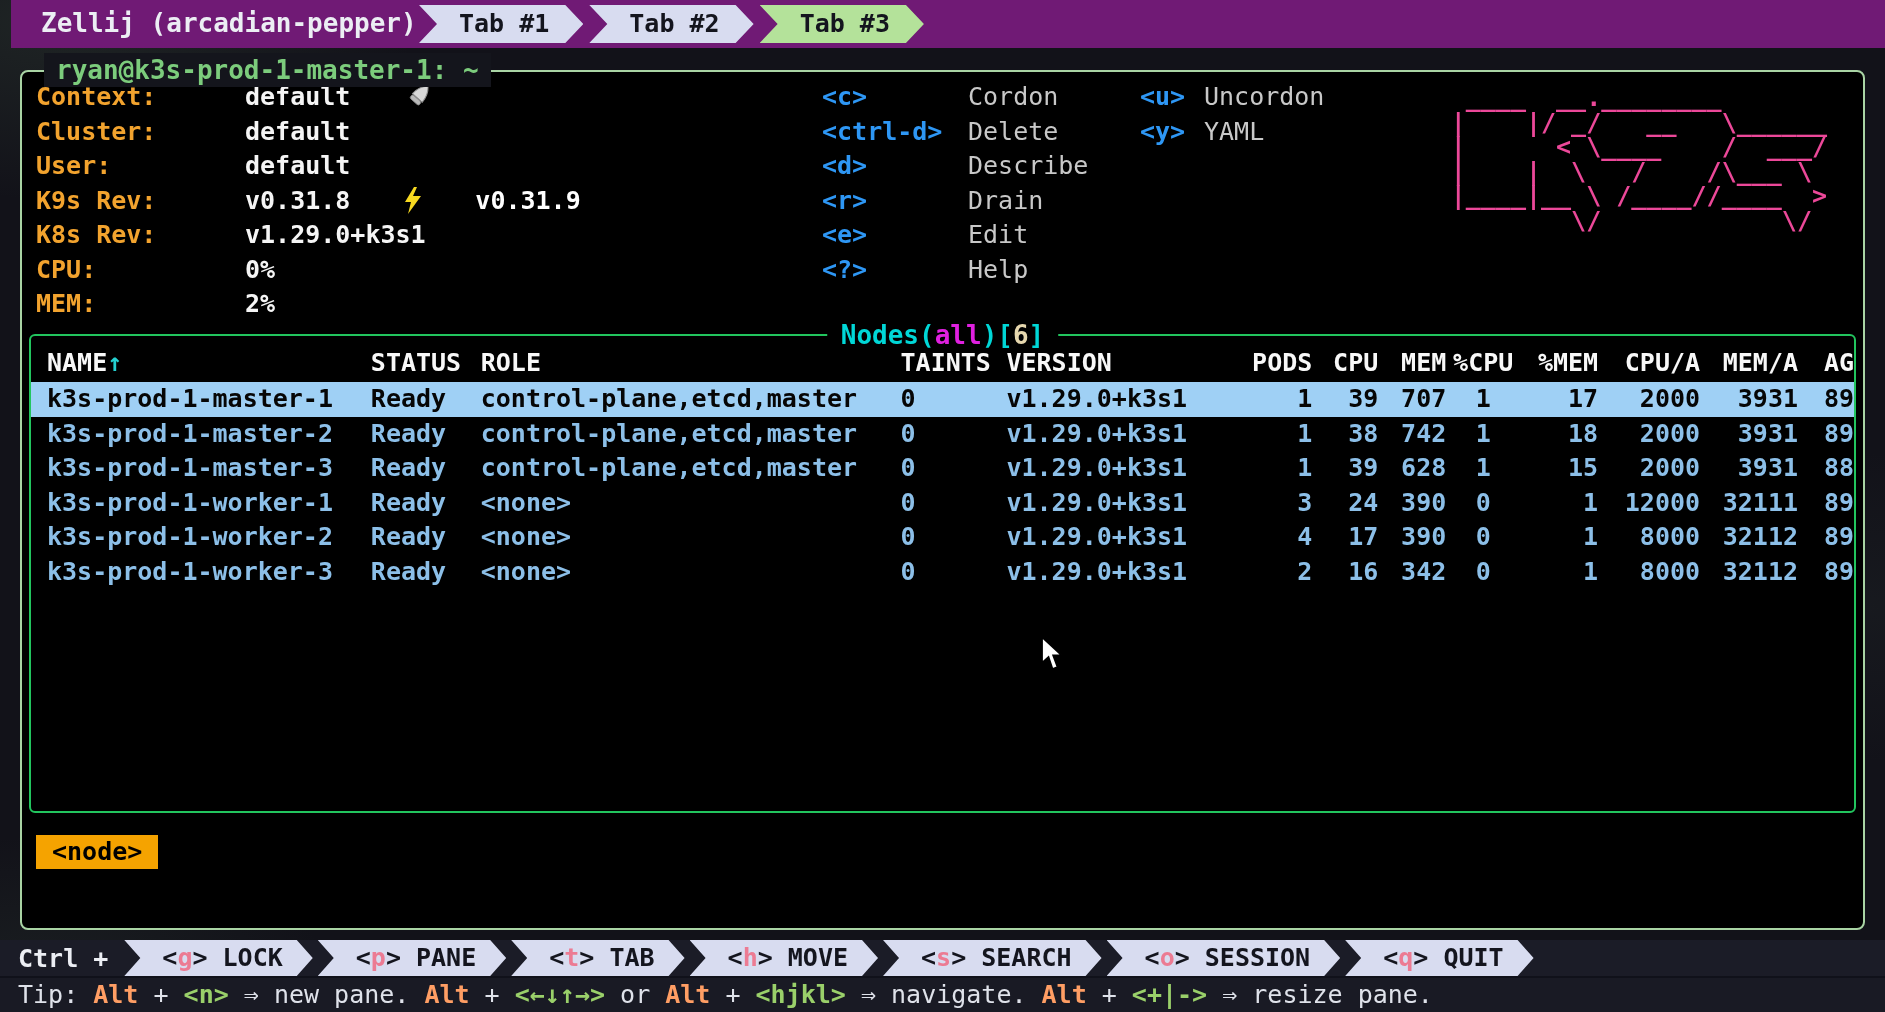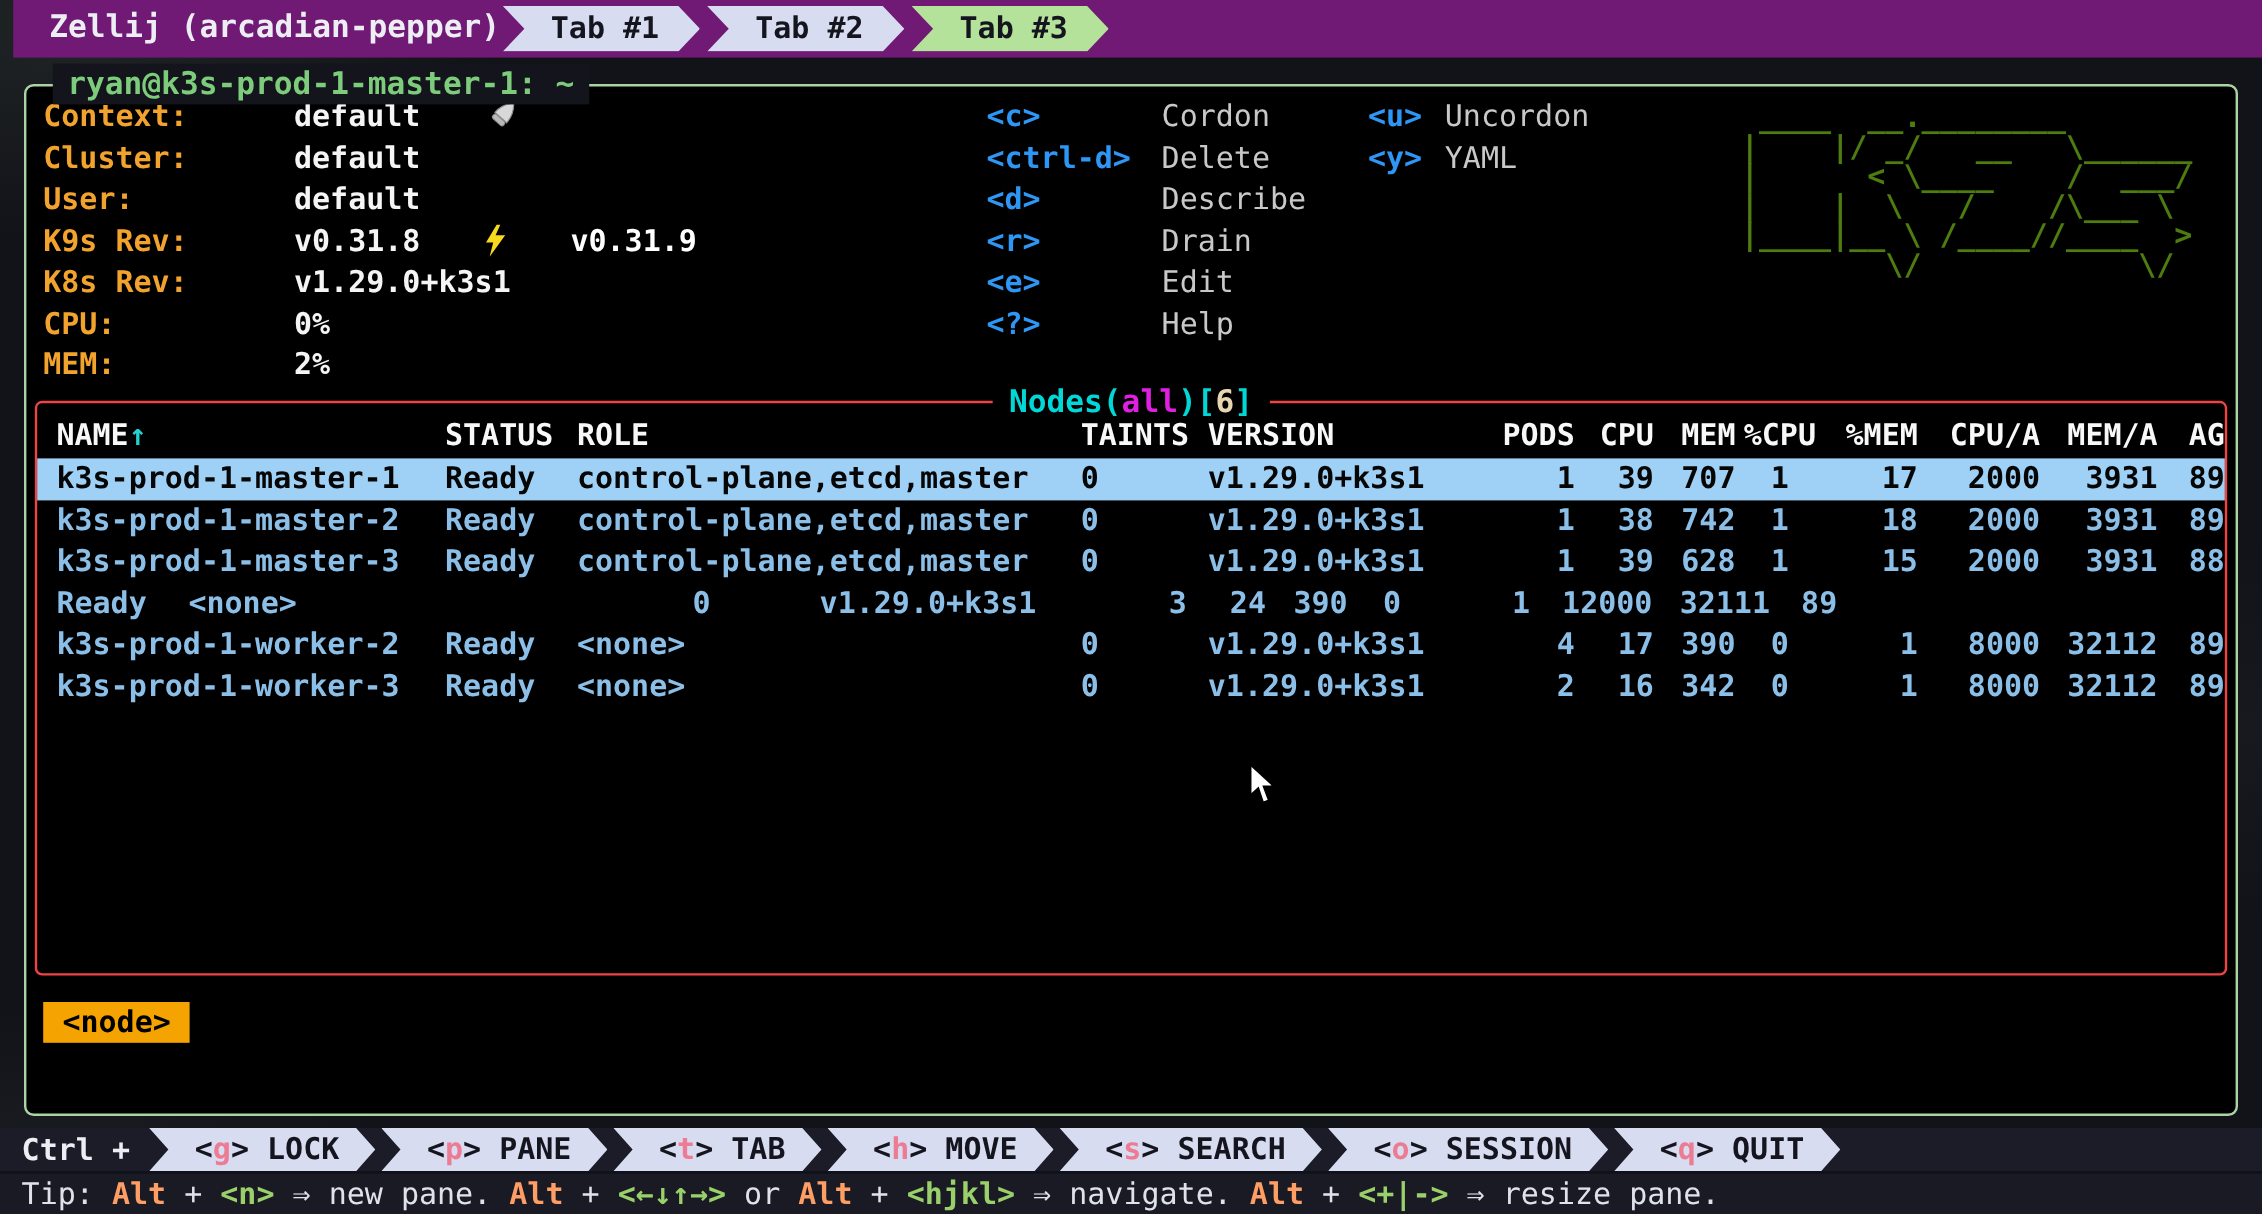--- a/index.html
+++ b/index.html
@@ -34,23 +34,23 @@
   .upgrade { color:#ffffff; font-weight:bold; margin-left:4px; }
   .inline-icon { display:inline-flex; margin-left:10px; align-items:center; }
   .hotkeys { position:absolute; top:8px; }
   .hk-col1 { left:800px; }
   .hk-col2 { left:1118px; }
   .hk-row { display:flex; height:34.5px; line-height:34.5px; font-size:25px; }
   .hk-key { color:#2e97f5; font-weight:bold; }
   .hk-col1 .hk-key { width:146px; }
   .hk-col2 .hk-key { width:64px; }
   .hk-action { color:#c8c8c8; }
-  .logo { position:absolute; right:36px; top:14px; color:#4d7c0f; font-size:25px; line-height:24.5px; font-weight:bold; white-space:pre; text-align:left; }
-  
-  .table-frame { position:absolute; left:7px; top:262px; width:1827px; height:479px; border:2px solid #ef4444; border-radius:6px; }
+  .logo { position:absolute; right:36px; top:14px; color:#ec4899; font-size:25px; line-height:24.5px; font-weight:bold; white-space:pre; text-align:left; }
+  
+  .table-frame { position:absolute; left:7px; top:262px; width:1827px; height:479px; border:2px solid #22c55e; border-radius:6px; }
   .table-title { position:absolute; left:50%; top:-19px; transform:translateX(-50%); background:#000; padding:0 14px; font-size:26px; font-weight:bold; line-height:36px; white-space:nowrap; }
   .tt-cyan { color:#00d7d7; } .tt-magenta { color:#e020e0; } .tt-count { color:#e6d7ae; }
   .thead { position:absolute; left:0; right:0; top:10px; display:flex; padding-left:16px; color:#f8f8f8; font-size:25px; font-weight:bold; line-height:34px; }
   .tbody { position:absolute; left:0; right:0; top:46px; }
   .trow { display:flex; padding-left:16px; height:34.5px; line-height:34.5px; font-size:25px; font-weight:bold; color:#8cbfe8; }
   .trow.selected { background:#9fd0f5; color:#060606; }
   .sort-arrow { color:#25d0d0; }
   .c-name{width:324px} .c-status{width:110px} .c-role{width:420px} .c-taints{width:106px} .c-version{width:230px}
   .c-pods{width:76px;text-align:right} .c-cpu{width:66px;text-align:right} .c-mem{width:68px;text-align:right}
   .c-pcpu{width:74px;text-align:center} .c-pmem{width:78px;text-align:right} .c-cpua{width:102px;text-align:right}
@@ -231,20 +231,21 @@
           <span class="c-pods">1</span>
           <span class="c-cpu">39</span>
           <span class="c-mem">628</span>
           <span class="c-pcpu">1</span>
           <span class="c-pmem">15</span>
           <span class="c-cpua">2000</span>
           <span class="c-mema">3931</span>
           <span class="c-age">88</span>
         </div>
         <div class="trow">
+          <span class="c-name">k3s-prod-1-worker-1</span>
           <span class="c-status">Ready</span>
           <span class="c-role">&lt;none&gt;</span>
           <span class="c-taints">0</span>
           <span class="c-version">v1.29.0+k3s1</span>
           <span class="c-pods">3</span>
           <span class="c-cpu">24</span>
           <span class="c-mem">390</span>
           <span class="c-pcpu">0</span>
           <span class="c-pmem">1</span>
           <span class="c-cpua">12000</span>

